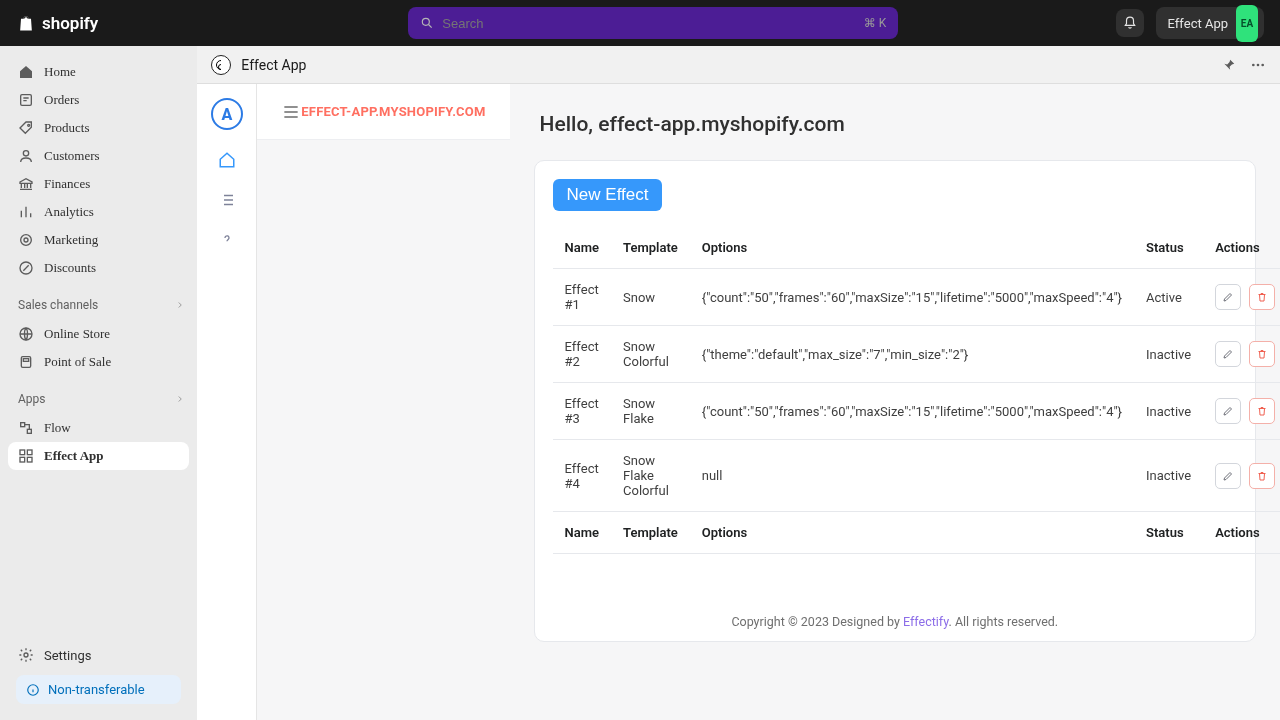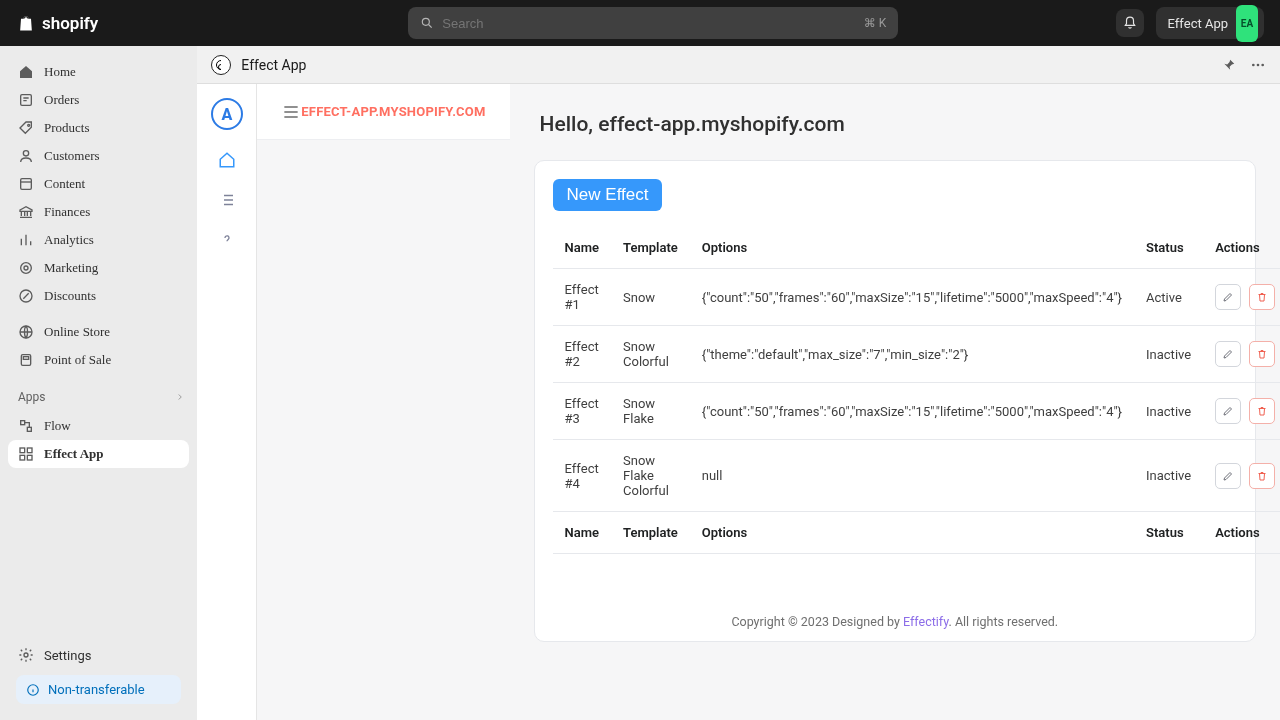--- a/index.html
+++ b/index.html
@@ -3,21 +3,21 @@
 <meta charset="utf-8">
 <style>
 * { box-sizing: border-box; margin: 0; padding: 0; }
 body { font-family: -apple-system, BlinkMacSystemFont, "Segoe UI", Roboto, sans-serif; font-size: 14px; color: #202223; background: #f1f1f1; width: 1280px; height: 720px; overflow: hidden; }
 
 
 .topbar { height: 46px; background: #1a1a1a; display: flex; align-items: center; padding: 0 16px; }
 .logo { display: flex; align-items: center; gap: 6px; }
 .logo-icon { width: 20px; height: 22px; fill: #fff; }
 .logo-text { color: #fff; font-weight: 600; font-size: 17px; }
-.search-wrap { margin-left: 310px; width: 490px; height: 32px; background: #404040; border-radius: 8px; display: flex; align-items: center; padding: 0 12px; color: #b5b5b5; }
+.search-wrap { margin-left: 310px; width: 490px; height: 32px; background: #4c1d95; border-radius: 8px; display: flex; align-items: center; padding: 0 12px; color: #b5b5b5; }
 .search-wrap .si { width: 14px; height: 14px; margin-right: 8px; }
 .search-wrap input { flex: 1; background: transparent; border: none; outline: none; color: #ccc; font-size: 13px; }
 .search-kbd { font-size: 12px; color: #999; }
 .topbar-right { margin-left: auto; display: flex; align-items: center; gap: 12px; }
 .bell-btn { width: 28px; height: 28px; background: #303030; border-radius: 8px; display: flex; align-items: center; justify-content: center; }
 .appname-badge { background: #303030; height: 32px; border-radius: 8px; display: flex; align-items: center; padding: 0 6px 0 12px; gap: 8px; }
 .appname-badge span.txt { color: #e5e5e5; font-size: 13px; }
 .avatar { width: 22px; height: 37px; background: #2fe27b; color: #054f2a; border-radius: 6px; display: flex; align-items: center; justify-content: center; font-size: 10px; font-weight: 700; }
 
 
@@ -131,27 +131,20 @@
       </div>
       <div class="nav-item">
         <svg class="nav-icon" viewBox="0 0 24 24" fill="none" stroke="currentColor" stroke-width="2">
             <circle cx="12" cy="8" r="4"></circle>
             <path d="M4 21c0-4 4-6 8-6s8 2 8 6"></path>
           </svg>
         <span>Customers</span>
       </div>
       <div class="nav-item">
         <svg class="nav-icon" viewBox="0 0 24 24" fill="none" stroke="currentColor" stroke-width="2">
-            <rect x="4" y="4" width="16" height="16" rx="2"></rect>
-            <path d="M4 9h16"></path>
-          </svg>
-        <span>Content</span>
-      </div>
-      <div class="nav-item">
-        <svg class="nav-icon" viewBox="0 0 24 24" fill="none" stroke="currentColor" stroke-width="2">
             <path d="M3 9l9-5 9 5v2H3zM5 11v7M10 11v7M14 11v7M19 11v7M3 20h18"></path>
           </svg>
         <span>Finances</span>
       </div>
       <div class="nav-item">
         <svg class="nav-icon" viewBox="0 0 24 24" fill="none" stroke="currentColor" stroke-width="2">
             <path d="M5 20V10M12 20V4M19 20v-6"></path>
           </svg>
         <span>Analytics</span>
       </div>
@@ -164,20 +157,26 @@
       </div>
       <div class="nav-item">
         <svg class="nav-icon" viewBox="0 0 24 24" fill="none" stroke="currentColor" stroke-width="2">
             <circle cx="12" cy="12" r="9"></circle>
             <path d="M8 16l8-8M9 9h.01M15 15h.01"></path>
           </svg>
         <span>Discounts</span>
       </div>
     </div>
 
+    <div class="nav-heading">
+      <span>Sales channels</span>
+      <svg class="chev" viewBox="0 0 24 24" fill="none" stroke="currentColor" stroke-width="2">
+          <path d="M9 6l6 6-6 6"></path>
+        </svg>
+    </div>
     <div class="nav-section">
       <div class="nav-item">
         <svg class="nav-icon" viewBox="0 0 24 24" fill="none" stroke="currentColor" stroke-width="2">
             <circle cx="12" cy="12" r="9"></circle>
             <path d="M3 12h18M12 3c3 3 3 15 0 18M12 3c-3 3-3 15 0 18"></path>
           </svg>
         <span>Online Store</span>
       </div>
       <div class="nav-item">
         <svg class="nav-icon" viewBox="0 0 24 24" fill="none" stroke="currentColor" stroke-width="2">

